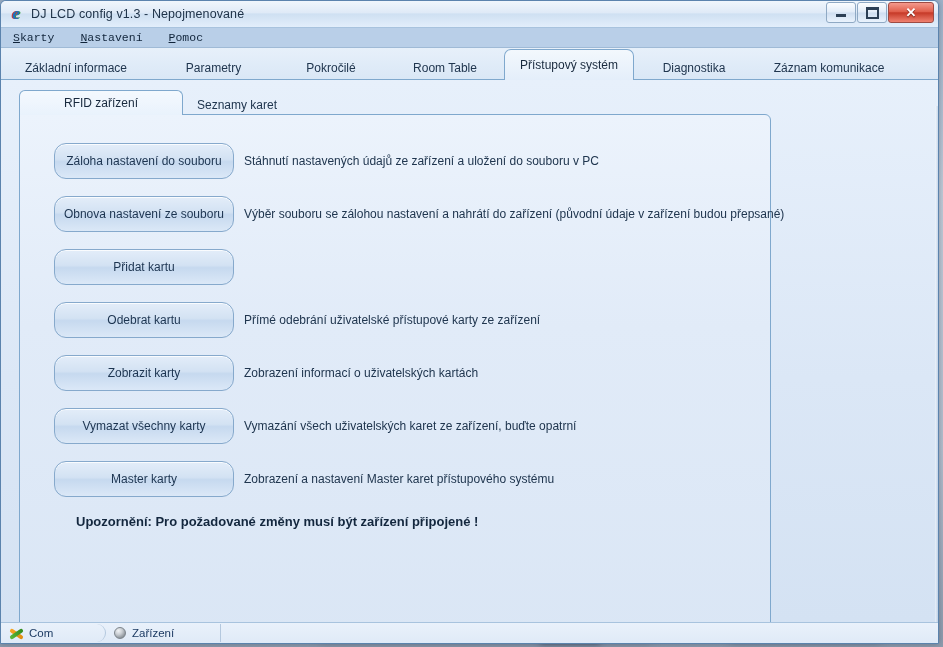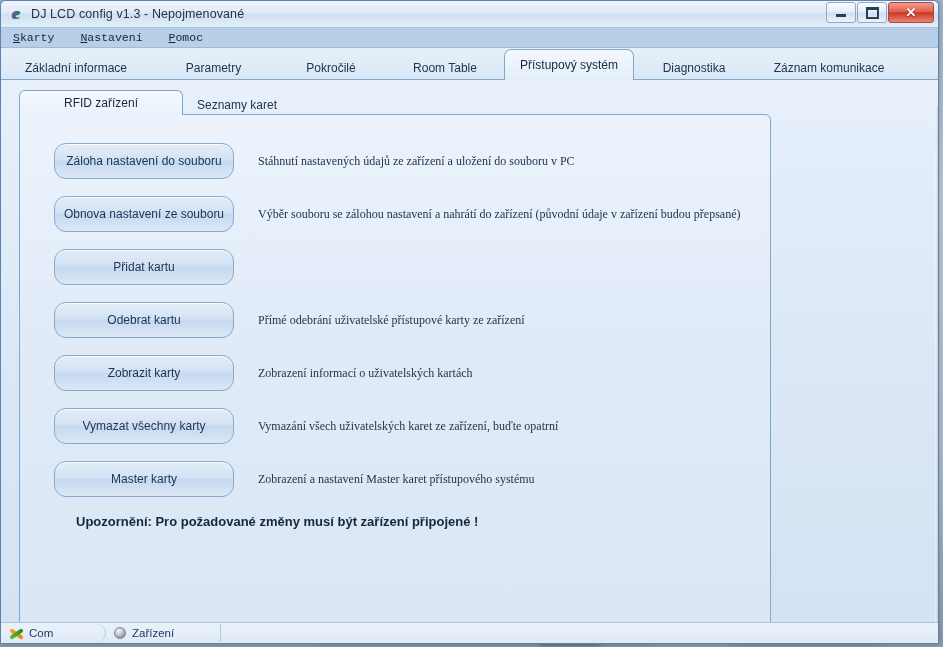--- a/index.html
+++ b/index.html
@@ -257,25 +257,24 @@
     font-size: 12px;
     display: flex;
     align-items: center;
     justify-content: center;
     box-shadow: inset 0 1px 0 rgba(255,255,255,.8);
     cursor: pointer;
     text-align: center;
     box-sizing: border-box;
   }
   .desc {
-    margin-left: 24px;
+    margin-left: 10px;
     font-size: 12px;
     color: #20364f;
     white-space: nowrap;
-    font-family: Liberation Serif, serif;
   }
   .notice {
     margin-top: 7px;
     margin-left: 22px;
     font-size: 13px;
     font-weight: bold;
     color: #13273e;
     white-space: nowrap;
   }
 

